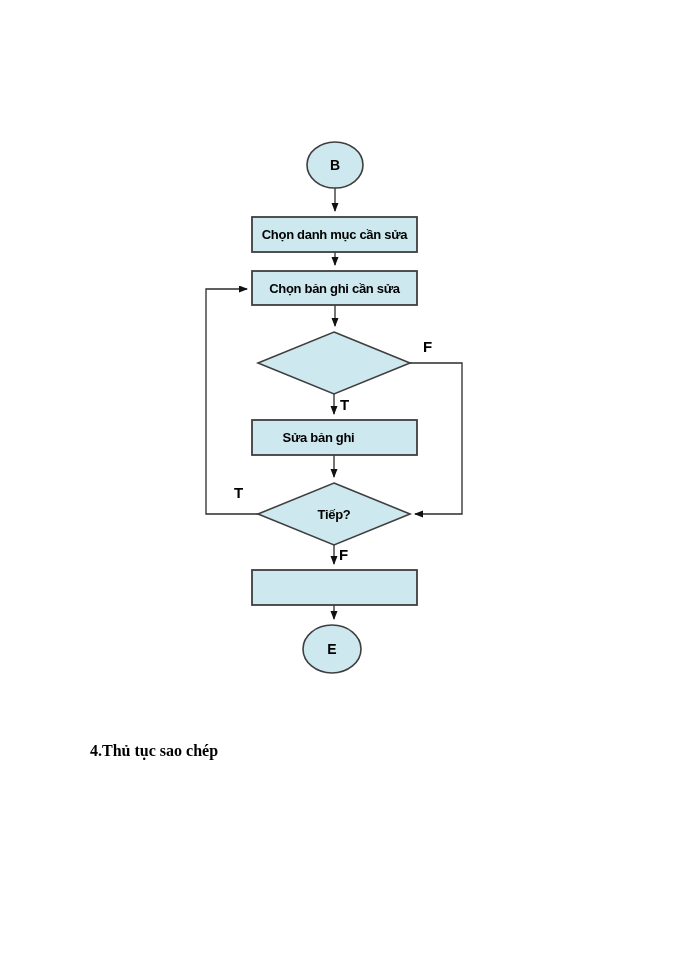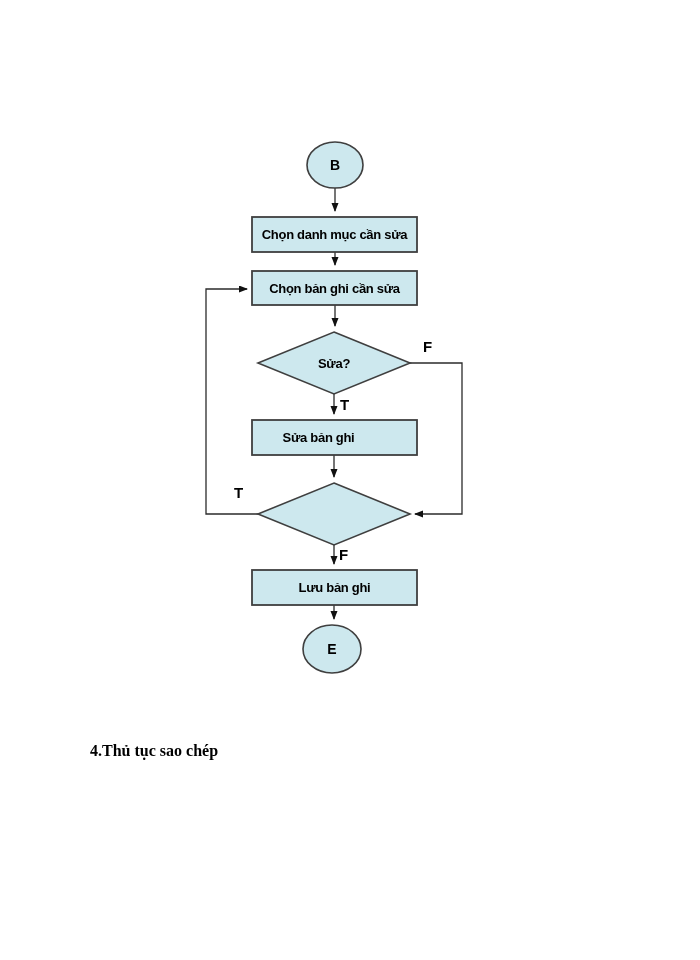--- a/index.html
+++ b/index.html
@@ -96,26 +96,25 @@
     <rect x="252" y="570" width="165" height="35" fill="#cde8ee" stroke="#3f3f3f" stroke-width="1.8"></rect>
     <ellipse cx="332" cy="649" rx="29" ry="24" fill="#cde8ee" stroke="#3f3f3f" stroke-width="1.6"></ellipse>
   </svg>
 
   <div class="node-label terminal-label" style="left:307px; top:142px; width:56px; height:46px;">B</div>
 
   <div class="node-label" style="left:252px; top:217px; width:165px; height:35px;">Chọn danh mục cần sửa</div>
 
   <div class="node-label" style="left:252px; top:271px; width:165px; height:34px;">Chọn bản ghi cần sửa</div>
 
-  <div class="node-label" style="left:258px; top:332px; width:152px; height:62px;">Sửa?</div>
 
   <div class="node-label" style="left:252px; top:420px; width:133px; height:35px;">Sửa bản ghi</div>
 
+  <div class="node-label" style="left:258px; top:483px; width:152px; height:62px;">Tiếp?</div>
 
-  <div class="node-label" style="left:252px; top:570px; width:165px; height:35px;">Lưu bản ghi</div>
 
   <div class="node-label terminal-label" style="left:303px; top:625px; width:58px; height:48px;">E</div>
 
   <div class="branch-label" style="left:423px; top:338px;">F</div>
 
   <div class="branch-label" style="left:340px; top:396px;">T</div>
 
   <div class="branch-label" style="left:234px; top:484px;">T</div>
 
   <div class="branch-label" style="left:339px; top:546px;">F</div>

